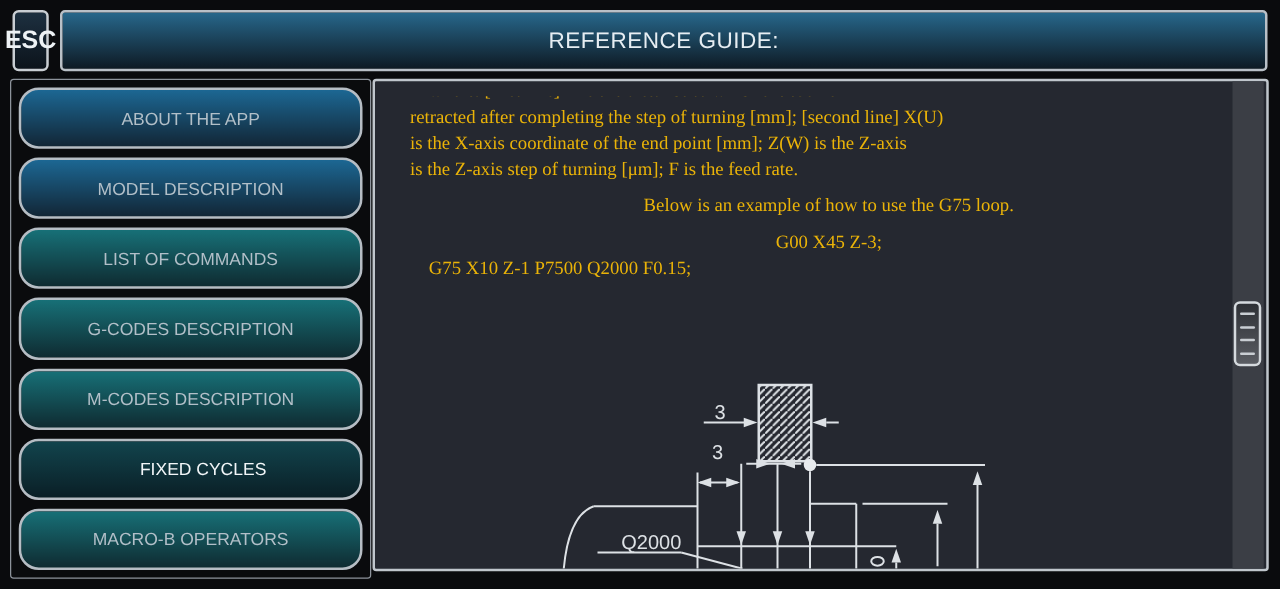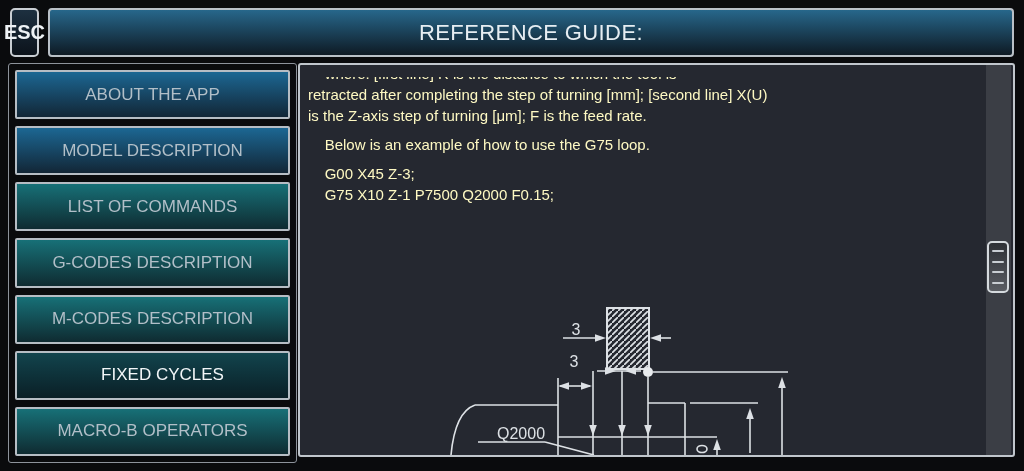--- a/index.html
+++ b/index.html
@@ -12,46 +12,46 @@
             display:flex; gap:9px; }
   .esc-btn { width:29px; height:49px; box-sizing:border-box;
              border:2px solid #c9ced3; border-radius:5px;
              background:linear-gradient(#1d3040,#0c131b);
              color:#eef2f5; font-size:20px; font-weight:bold;
              font-family:inherit; display:flex; align-items:center; justify-content:center;
              padding:0; cursor:pointer; }
   .titlebar { flex:1; box-sizing:border-box; height:49px;
               border:2px solid #b9c0c7; border-radius:4px;
               background:linear-gradient(#27678b,#0e1a24);
-              color:#e6edf2; font-size:22px; letter-spacing:.4px;
+              color:#e6edf2; font-size:18px; letter-spacing:.4px;
               display:flex; align-items:center; justify-content:center; }
 
   
   .sidebar { position:absolute; left:8px; top:63px; width:289px; height:400px;
              box-sizing:border-box; border:1px solid #8d939b; border-radius:3px;
              background:#0a0b0d; padding:6px; display:flex; flex-direction:column; gap:7px; }
-  .sb-btn { flex:1; box-sizing:border-box; border:2px solid #b6bdc4; border-radius:2px;
-            color:#b2bfc8; font-size:17px; font-family:inherit;
+  .sb-btn { flex:1; box-sizing:border-box; border:2px solid #b6bdc4; border-radius:16px;
+            color:#b2bfc8; font-size:14px; font-family:inherit;
             display:flex; align-items:center; justify-content:center;
             cursor:pointer; padding:0; }
   .sb-btn.blue { background:linear-gradient(#1c6793,#122636); }
   .sb-btn.teal { background:linear-gradient(#177077,#0f2b31); }
   .sb-btn.active { background:linear-gradient(#12444d,#0a1f26); color:#f2f6f8;padding-left:20px; }
 
   
   .content { position:absolute; left:298px; top:63px; width:717px; height:394px;
              box-sizing:border-box; border:2px solid #c0c6cc; border-radius:3px;
              background:#252830; overflow:hidden; }
   .text-viewport { position:absolute; left:0; top:12px; right:30px; height:262px;
                    overflow:hidden; }
-  .text-block { margin-top:-14px; padding-left:8px;
-                font-family:Liberation Sans, sans-serif;
-                font-size:15px; line-height:21px; color:#fef9c3; }
+  .text-block { margin-top:-14px; padding-left:28px;
+                font-family:Liberation Serif, serif;
+                font-size:15px; line-height:21px; color:#eab308; }
   .text-line { white-space:pre; }
-  .text-line.gap { margin-top:8px; }
+  .text-line.gap { margin-top:8px;text-align:center; }
 
   .diagram { position:absolute; left:0; top:0; width:713px; height:390px;
              pointer-events:none; }
 
   
   .scroll-track { position:absolute; top:0; bottom:0; right:2px; width:25px;
                   background:#3b3e45; cursor:pointer; }
   .scroll-thumb { position:absolute; left:1px; top:176px; width:22px; height:52px;
                   box-sizing:border-box; border:2px solid #d5dade; border-radius:5px;
                   background:linear-gradient(#2e3136,#5a5d63);
@@ -80,20 +80,21 @@
       <button class="sb-btn active">FIXED CYCLES</button>
       <button class="sb-btn teal">MACRO-B OPERATORS</button>
     </nav>
 
   <section class="content">
 
     <div class="text-viewport">
       <div class="text-block" id="text-block">
           <div class="text-line">    where: [first line] R is the distance to which the tool is</div>
           <div class="text-line">retracted after completing the step of turning [mm]; [second line] X(U)</div>
+          <div class="text-line">is the X-axis coordinate of the end point [mm]; Z(W) is the Z-axis</div>
           <div class="text-line">is the Z-axis step of turning [μm]; F is the feed rate.</div>
           <div class="text-line gap">    Below is an example of how to use the G75 loop.</div>
           <div class="text-line gap">    G00 X45 Z-3;</div>
           <div class="text-line">    G75 X10 Z-1 P7500 Q2000 F0.15;</div>
         </div>
     </div>
 
     <svg class="diagram" viewBox="0 0 713 390" xmlns="http://www.w3.org/2000/svg">
       <defs>
         <pattern id="hatch" width="6" height="6" patternUnits="userSpaceOnUse">

